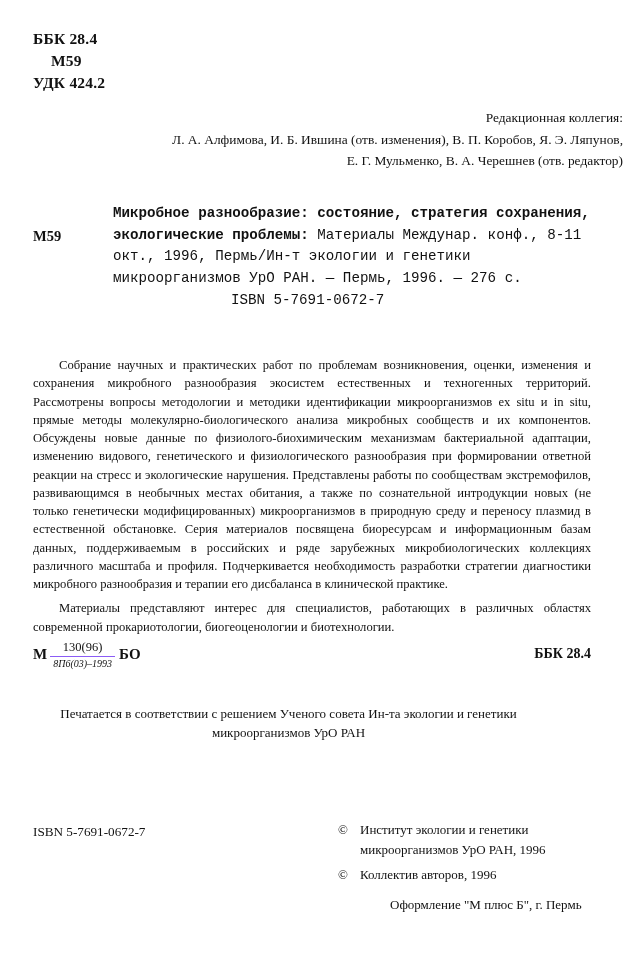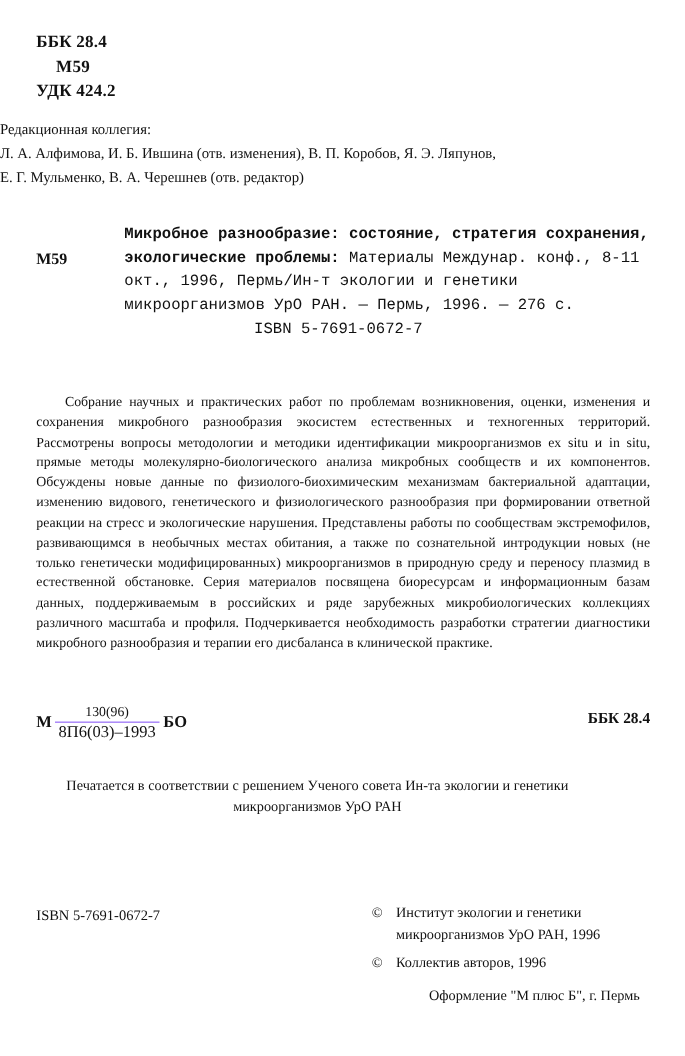--- a/index.html
+++ b/index.html
@@ -36,21 +36,21 @@
   .codes div { white-space: pre; }
   .code-indent-1 { padding-left: 18px; }
   .code-indent-0 { padding-left: 0px; }
 
   
   .editorial {
     position: absolute;
     left: 0;
     top: 108px;
     width: 623px;
-    text-align: left;
+    text-align: right;
     font-size: 13.4px;
     line-height: 1.55;
   }
   .editorial .title-line { margin-bottom: 1px; }
   .editorial .names { }
 
   
   .bib {
     position: absolute;
     left: 33px;
@@ -115,21 +115,22 @@
   }
   .catalog .frac .num {
     display: block;
     border-bottom: 1px solid #8b5cf6;
     padding: 0 3px 1px 3px;
     font-size: 12.5px;
   }
   .catalog .frac .den {
     display: block;
     padding: 1px 3px 0 3px;
-    font-size: 15px;
+    font-size: 10px;
+    font-style: italic;
   }
   .catalog .bo {
     display: inline-block;
     vertical-align: middle;
     font-size: 15px;
     font-weight: bold;
     padding-left: 4px;
     text-align: right;
   }
   .catalog .bbk-right {
@@ -209,20 +210,21 @@
   <div class="bib">
     <div class="sig">М59</div>
     <div class="body">
       <span style="font-weight:bold">Микробное разнообразие: состояние, стратегия сохранения, экологические проблемы:</span><span> Материалы Междунар. конф., 8-11 окт., 1996, Пермь/Ин-т экологии и генетики микроорганизмов УрО РАН. — Пермь, 1996. — 276 с.</span>
       <div class="isbn-line">ISBN 5-7691-0672-7</div>
     </div>
   </div>
 
   <div class="annotation">
     <p>Собрание научных и практических работ по проблемам возникновения, оценки, изменения и сохранения микробного разнообразия экосистем естественных и техногенных территорий. Рассмотрены вопросы методологии и методики идентификации микроорганизмов ex situ и in situ, прямые методы молекулярно-биологического анализа микробных сообществ и их компонентов. Обсуждены новые данные по физиолого-биохимическим механизмам бактериальной адаптации, изменению видового, генетического и физиологического разнообразия при формировании ответной реакции на стресс и экологические нарушения. Представлены работы по сообществам экстремофилов, развивающимся в необычных местах обитания, а также по сознательной интродукции новых (не только генетически модифицированных) микроорганизмов в природную среду и переносу плазмид в естественной обстановке. Серия материалов посвящена биоресурсам и информационным базам данных, поддерживаемым в российских и ряде зарубежных микробиологических коллекциях различного масштаба и профиля. Подчеркивается необходимость разработки стратегии диагностики микробного разнообразия и терапии его дисбаланса в клинической практике.</p>
+    <p>Материалы представляют интерес для специалистов, работающих в различных областях современной прокариотологии, биогеоценологии и биотехнологии.</p>
   </div>
 
   <div class="catalog">
     <span class="m">М</span><span class="frac"><span class="num">130(96)</span><span class="den">8П6(03)–1993</span></span><span class="bo">БО</span>
     <span class="bbk-right">ББК 28.4</span>
   </div>
 
   <div class="approval">
     <div>Печатается в соответствии с решением Ученого совета Ин-та экологии и генетики</div>
     <div>микроорганизмов УрО РАН</div>

